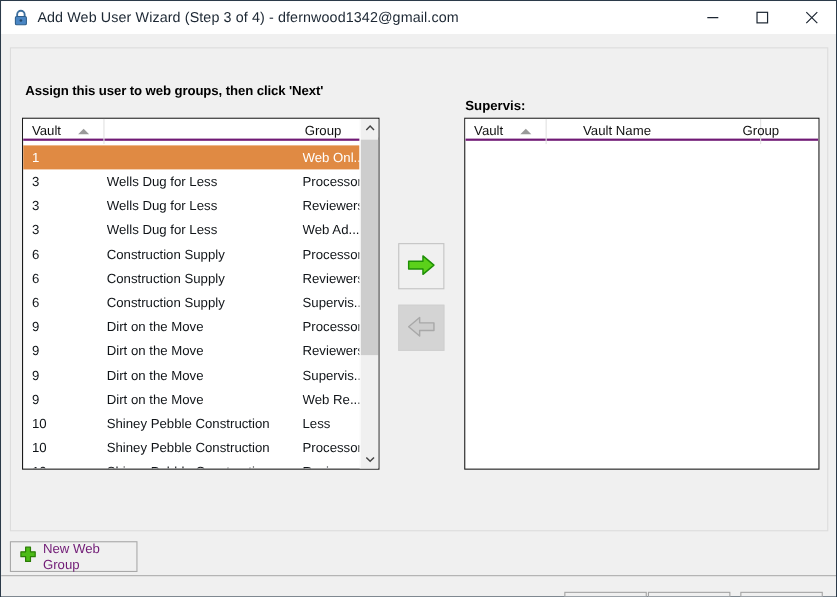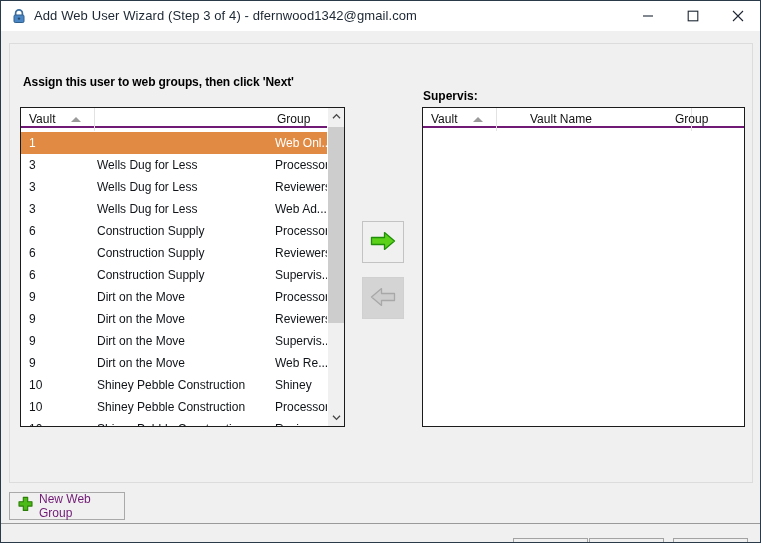--- a/index.html
+++ b/index.html
@@ -385,21 +385,21 @@
           <div class="cell c-group">Supervis...</div>
         </div>
         <div class="row">
           <div class="cell c-vault">9</div>
           <div class="cell c-name">Dirt on the Move</div>
           <div class="cell c-group">Web Re...</div>
         </div>
         <div class="row">
           <div class="cell c-vault">10</div>
           <div class="cell c-name">Shiney Pebble Construction</div>
-          <div class="cell c-group">Shiney</div>
+          <div class="cell c-group">Less</div>
         </div>
         <div class="row">
           <div class="cell c-vault">10</div>
           <div class="cell c-name">Shiney Pebble Construction</div>
           <div class="cell c-group">Processors</div>
         </div>
         <div class="row">
           <div class="cell c-vault">10</div>
           <div class="cell c-name">Shiney Pebble Construction</div>
           <div class="cell c-group">Revi...</div>

